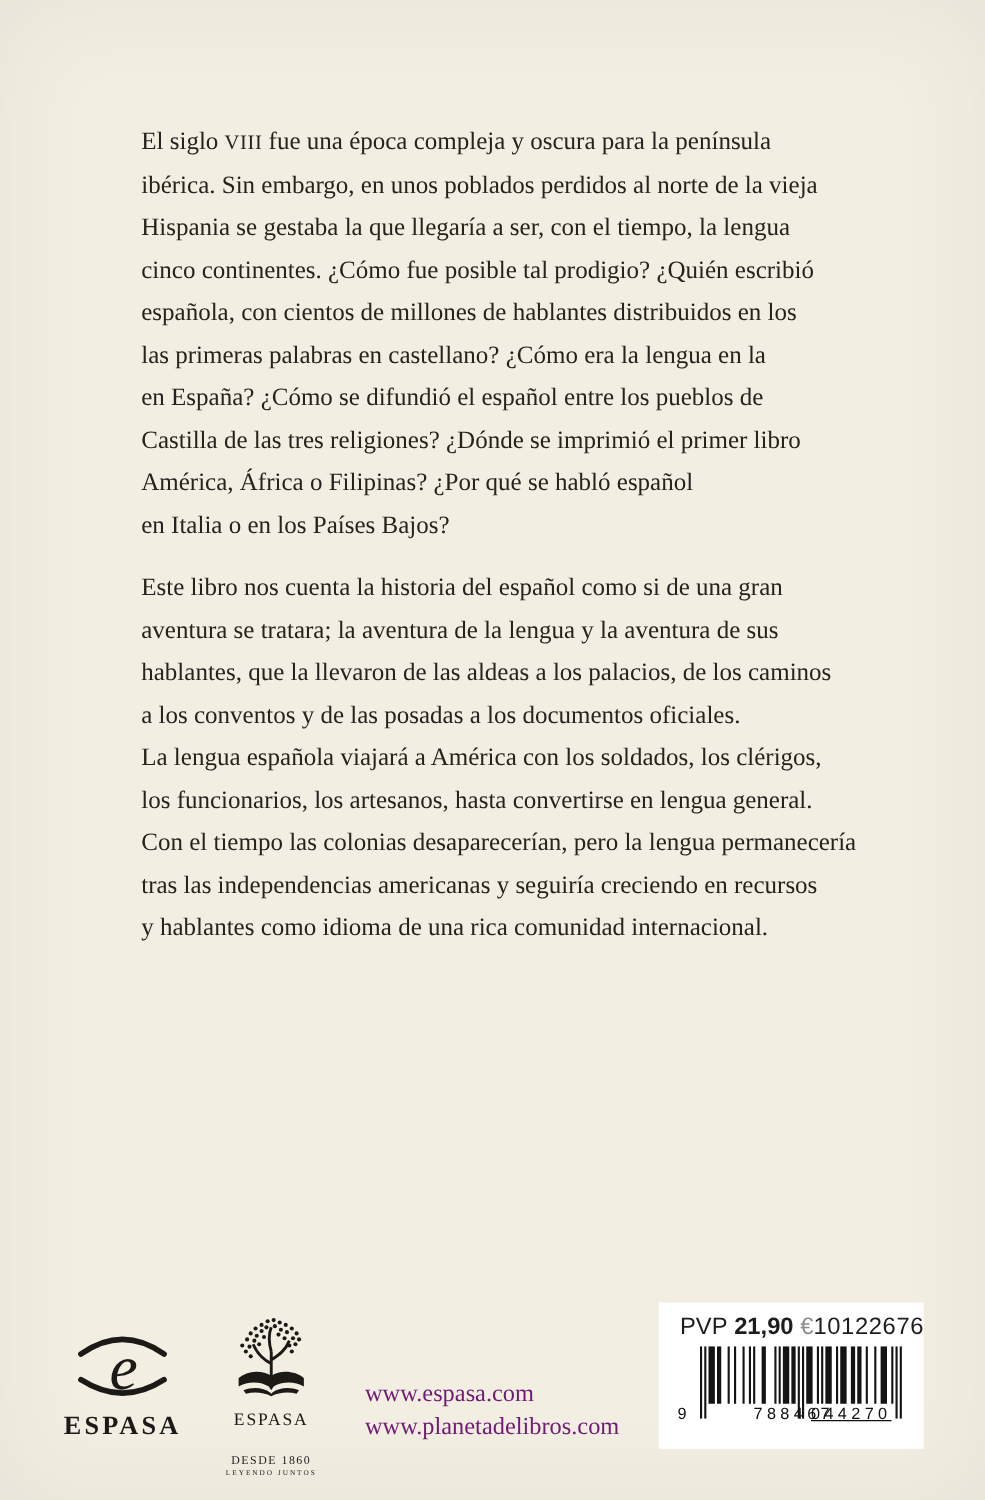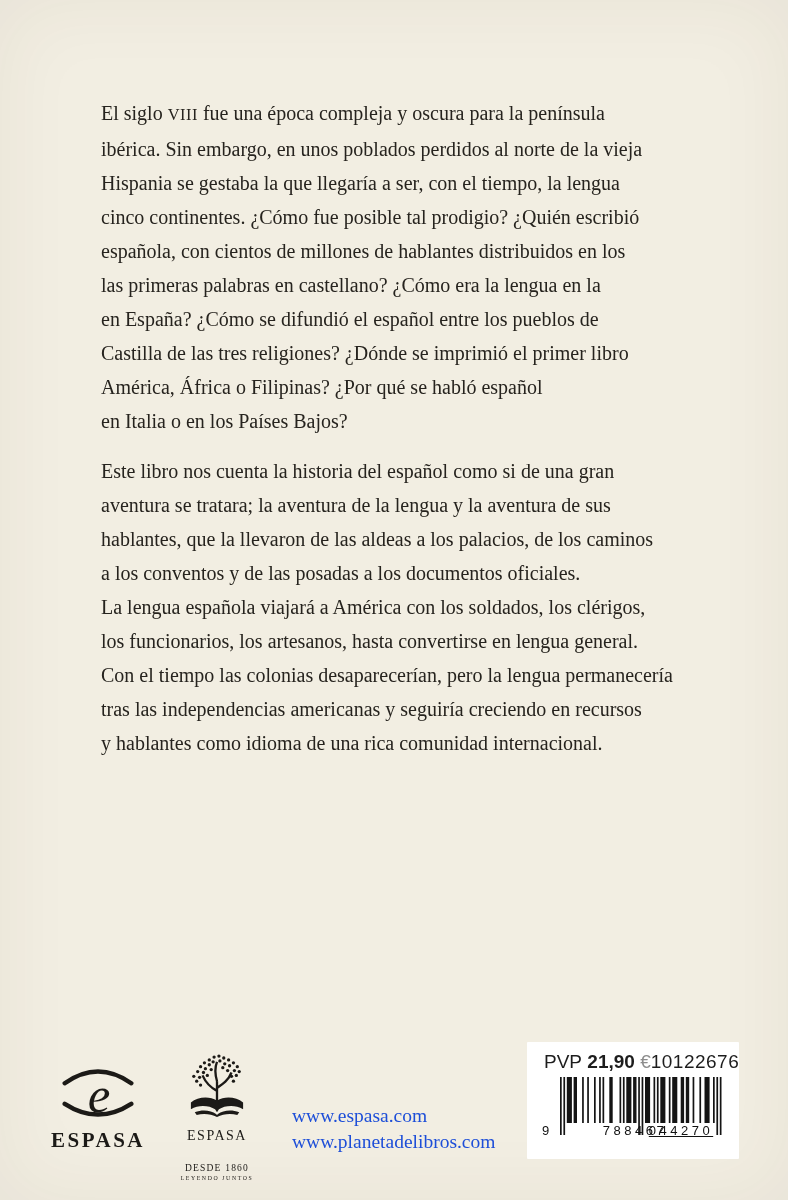--- a/index.html
+++ b/index.html
@@ -10,21 +10,21 @@
     box-shadow:inset 0 0 80px rgba(60,50,30,0.06);
     font-family:"Liberation Serif", serif;
     color:#26231e;
     overflow:hidden;
   }
   
   .synopsis{
     position:absolute;left:101px;top:96px;width:640px;
     font-size:20px;line-height:34px;
   }
-  .para{margin:0 0 16px 0;}
+  .para{margin:0 0 16px 12px;}
   .para:last-child{margin-bottom:0;}
   .line{white-space:nowrap;}
   .smallcaps{font-size:0.82em;letter-spacing:0.5px;}
   
   .espasa-logo{
     position:absolute;left:40px;top:1064px;width:116px;
     text-align:center;
   }
   .espasa-logo .mark{display:block;margin:0 auto;}
   .espasa-wordmark{
@@ -34,21 +34,21 @@
   }
   .tree-logo{
     position:absolute;left:172px;top:1052px;width:90px;
     text-align:center;color:#1c1a17;
   }
   .tree-logo .tree-name{display:block;font-size:14px;letter-spacing:1.5px;margin-top:2px;}
   .tree-logo .tree-since{display:block;font-size:9.5px;letter-spacing:1.2px;margin-top:19px;}
   .tree-logo .tree-tagline{display:block;font-size:5.8px;letter-spacing:1.6px;margin-top:2px;}
   .websites{
     position:absolute;left:292px;top:1103px;
-    font-size:19.5px;line-height:26px;color:#1d4ed8;
+    font-size:19.5px;line-height:26px;color:#701a75;
   }
   
   .barcode-box{
     position:absolute;left:527px;top:1042px;width:212px;height:117px;
     background:#ffffff;border-radius:1px;
     font-family:"Liberation Sans", sans-serif;
   }
   .price-row{
     display:flex;justify-content:space-between;align-items:baseline;
     padding:9px 11px 0 17px;font-size:19px;color:#1d1d1d;

